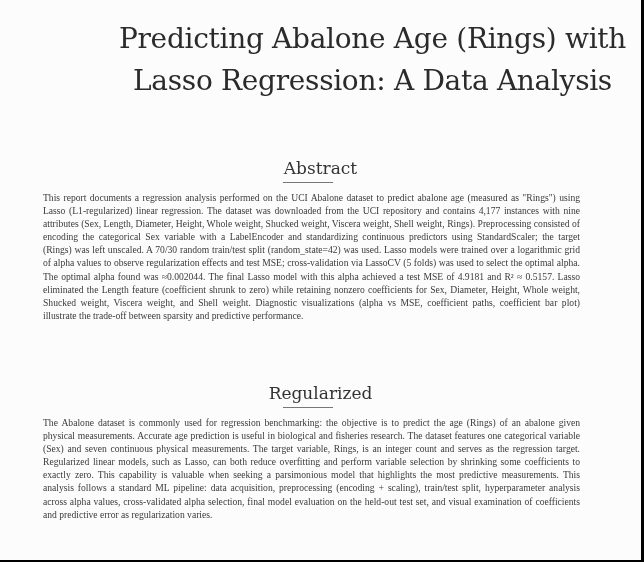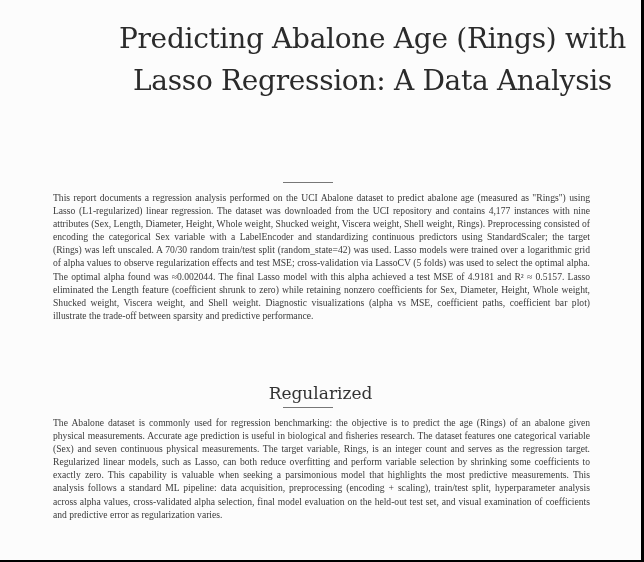--- a/index.html
+++ b/index.html
@@ -51,21 +51,21 @@
     }
     .heading-rule {
       position: absolute;
       left: 283px;
       width: 50px;
       height: 1px;
       background: #777777;
     }
     .body-text {
       position: absolute;
-      left: 53px;
+      left: 43px;
       width: 537px;
       font-family: "Liberation Serif", "DejaVu Serif", serif;
       font-size: 9.6px;
       line-height: 13.1px;
       color: #3a3a3a;
       text-align: justify;
       hyphens: manual;
       margin: 0;
     }
     #abstract-heading { top: 158px; }
@@ -77,19 +77,20 @@
   </style>
 </head>
 <body>
 
 <div class="page">
   <h1 class="title">
     <span>Predicting Abalone Age (Rings) with</span>
     <span>Lasso Regression: A Data Analysis</span>
   </h1>
 
+  <h2 class="section-heading" id="abstract-heading">Abstract</h2>
   <div class="heading-rule" id="abstract-rule"></div>
   <p class="body-text" id="abstract-text">This report documents a regression analysis performed on the UCI Abalone dataset to predict abalone age (measured as "Rings") using Lasso (L1-regularized) linear regression. The dataset was downloaded from the UCI repository and contains 4,177 instances with nine attributes (Sex, Length, Diameter, Height, Whole weight, Shucked weight, Viscera weight, Shell weight, Rings). Preprocessing consisted of encoding the categorical Sex variable with a LabelEncoder and standardizing continuous predictors using StandardScaler; the target (Rings) was left unscaled. A 70/30 random train/test split (ran­dom_state=42) was used. Lasso models were trained over a logarithmic grid of alpha values to observe regularization ef­fects and test MSE; cross-validation via LassoCV (5 folds) was used to select the optimal alpha. The optimal alpha found was ≈0.002044. The final Lasso model with this alpha achieved a test MSE of 4.9181 and R² ≈ 0.5157. Lasso eliminated the Length feature (coefficient shrunk to zero) while retaining nonzero coefficients for Sex, Diameter, Height, Whole weight, Shucked weight, Viscera weight, and Shell weight. Diagnostic visualizations (alpha vs MSE, coefficient paths, coefficient bar plot) illustrate the trade-off between sparsity and predictive performance.</p>
 
   <h2 class="section-heading" id="intro-heading">Regularized</h2>
   <div class="heading-rule" id="intro-rule"></div>
   <p class="body-text" id="intro-text">The Abalone dataset is commonly used for regression benchmarking: the objective is to predict the age (Rings) of an abalone given physical measurements. Accurate age prediction is useful in biological and fisheries research. The dataset features one categorical variable (Sex) and seven continuous physical measurements. The target variable, Rings, is an inte­ger count and serves as the regression target. Regularized linear models, such as Lasso, can both reduce overfitting and per­form variable selection by shrinking some coefficients to exactly zero. This capability is valuable when seeking a parsimo­nious model that highlights the most predictive measurements. This analysis follows a standard ML pipeline: data acquisi­tion, preprocessing (encoding + scaling), train/test split, hyperparameter analysis across alpha values, cross-validated al­pha selection, final model evaluation on the held-out test set, and visual examination of coefficients and predictive error as regularization varies.</p>
 </div>
 
 </body></html>

